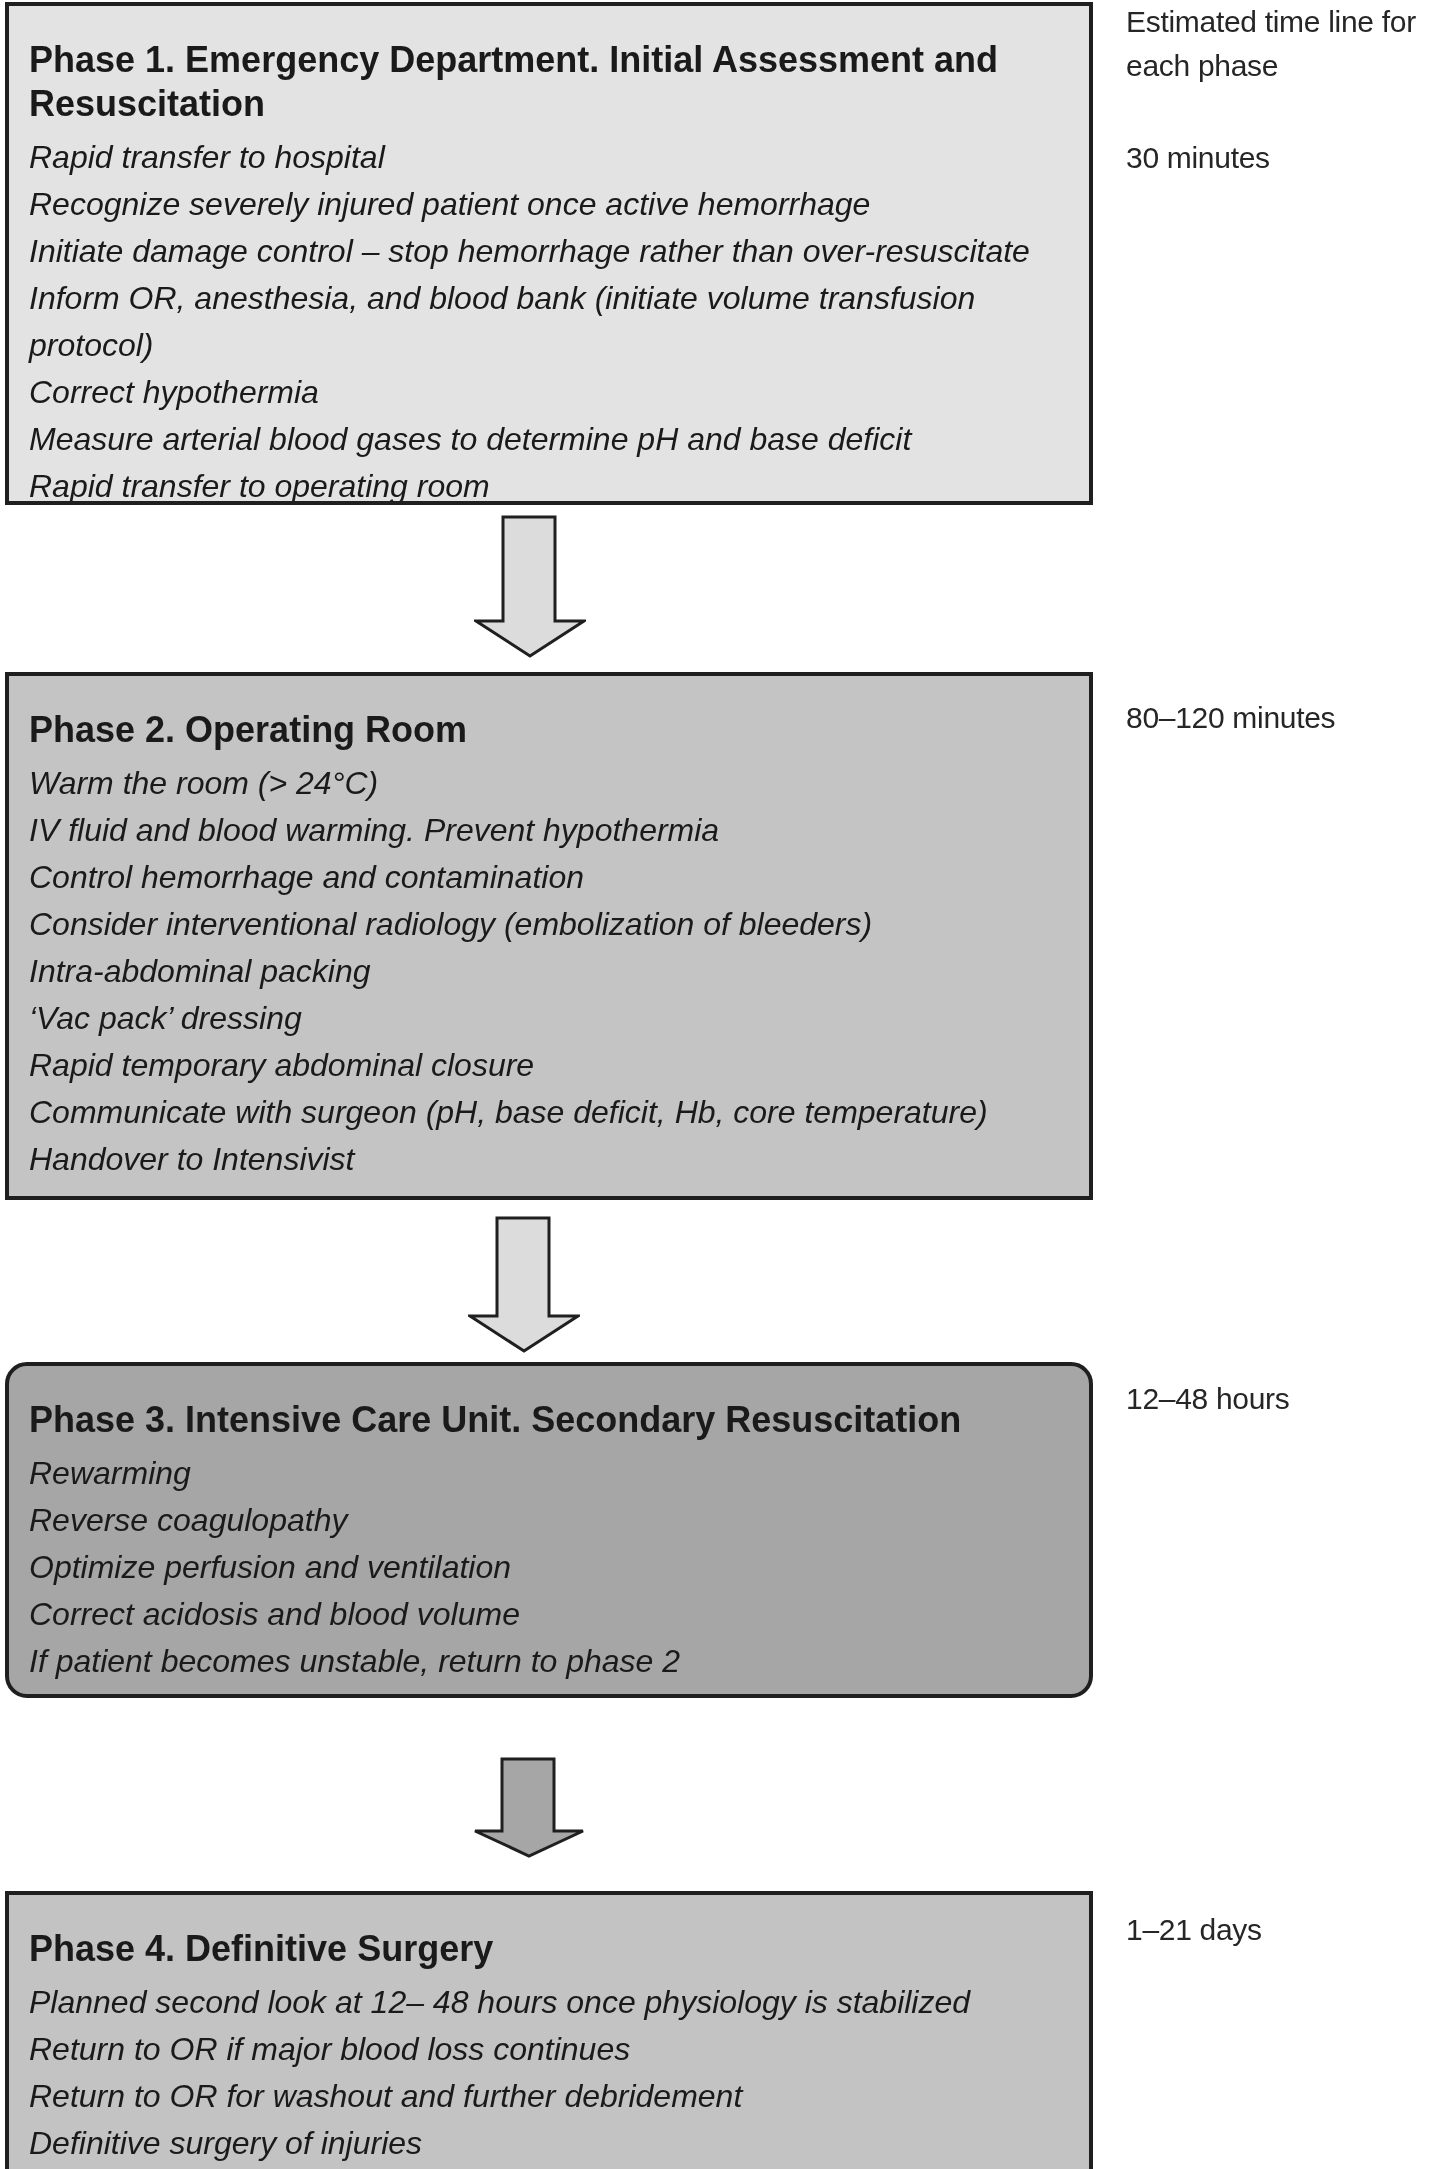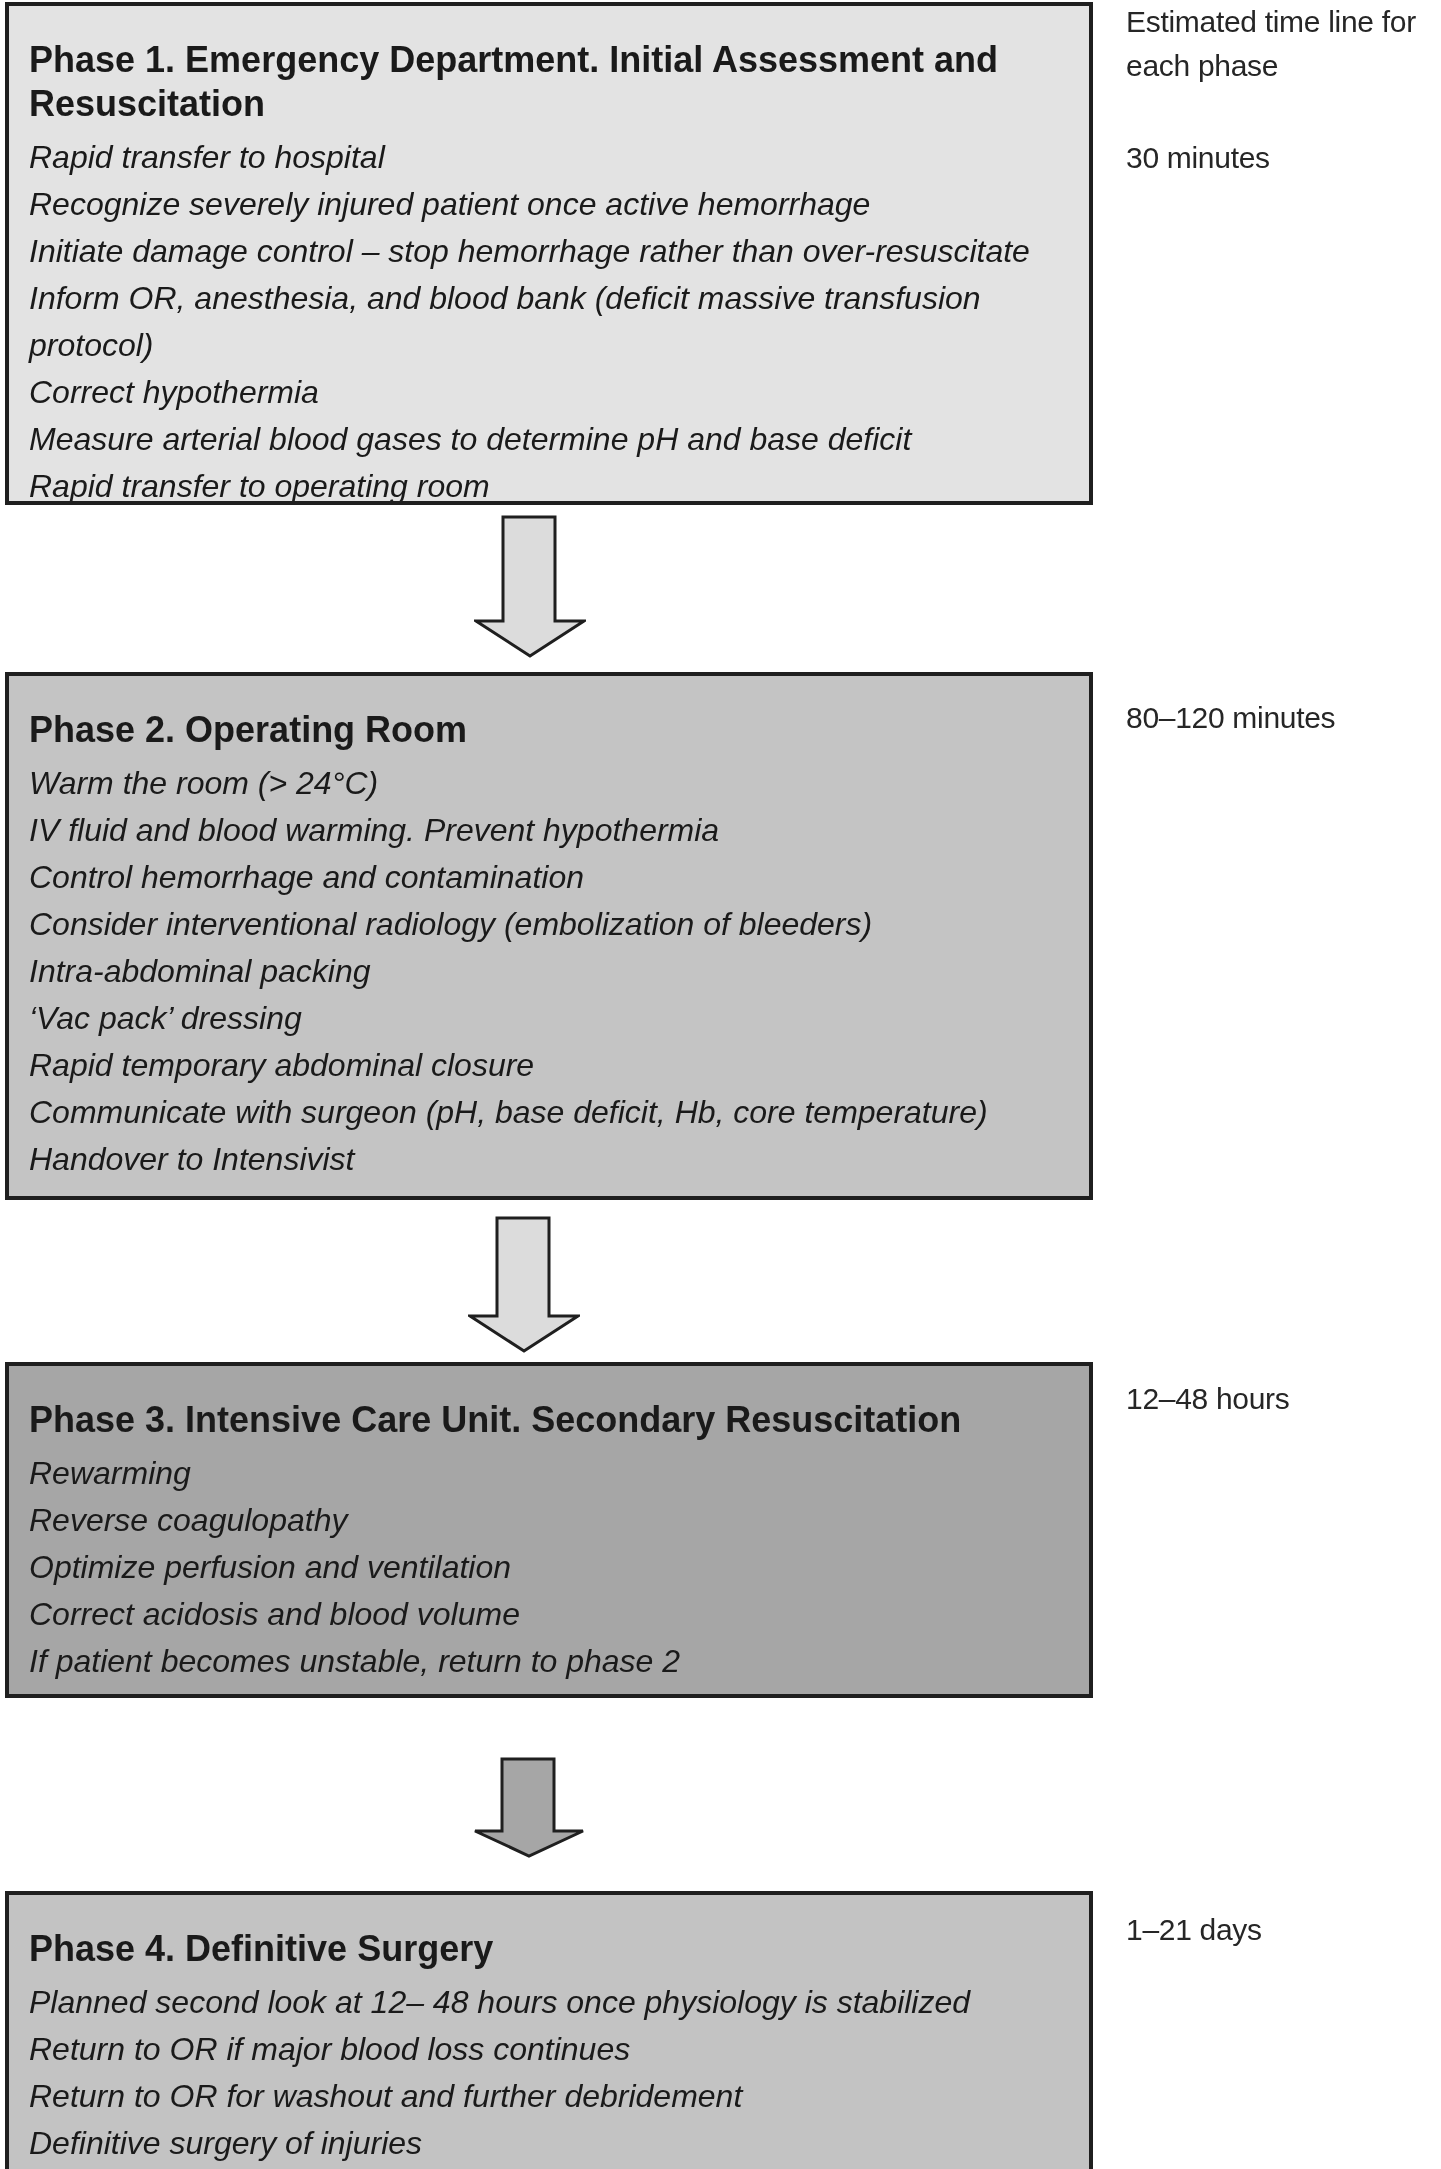--- a/index.html
+++ b/index.html
@@ -32,21 +32,21 @@
     margin: 0 0 8px 0;
   }
   .phase-box .item {
     font-size: 32px;
     line-height: 47px;
     margin: 0;
     font-style: italic;
   }
   #phase-1-box { top: 2px;    height: 503px; background: #e3e3e3; }
   #phase-2-box { top: 672px;  height: 528px; background: #c4c4c4; }
-  #phase-3-box { top: 1362px; height: 336px; background: #a6a6a6; }
+  #phase-3-box { top: 1362px; height: 336px; background: #a6a6a6; border-radius: 22px; }
   #phase-4-box { top: 1875px; height: 288px; background: #c3c3c3; margin-top: 16px; }
 
   .arrow {
     position: absolute;
     display: block;
   }
   #arrow-1 { left: 474px; top: 515px; }
   #arrow-2 { left: 468px; top: 1216px; }
   #arrow-3 { left: 473px; top: 1757px; }
 
@@ -68,21 +68,21 @@
 </head>
 <body>
 
 <div id="canvas">
 
   <div class="phase-box" id="phase-1-box">
     <div class="title">Phase 1. Emergency Department. Initial Assessment and Resuscitation</div>
     <div class="item">Rapid transfer to hospital</div>
     <div class="item">Recognize severely injured patient once active hemorrhage</div>
     <div class="item">Initiate damage control – stop hemorrhage rather than over-resuscitate</div>
-    <div class="item">Inform OR, anesthesia, and blood bank (deficit massive transfusion protocol)</div>
+    <div class="item">Inform OR, anesthesia, and blood bank (initiate volume transfusion protocol)</div>
     <div class="item">Correct hypothermia</div>
     <div class="item">Measure arterial blood gases to determine pH and base deficit</div>
     <div class="item">Rapid transfer to operating room</div>
   </div>
 
   <svg class="arrow" id="arrow-1" width="112" height="143" viewBox="0 0 112 143">
     <polygon points="29,2 81,2 81,106 110,106 56,141 56,141 2,106 29,106" fill="#dcdcdc" stroke="#1f1f1f" stroke-width="3" stroke-linejoin="miter"></polygon>
   </svg>
 
   <div class="phase-box" id="phase-2-box">

